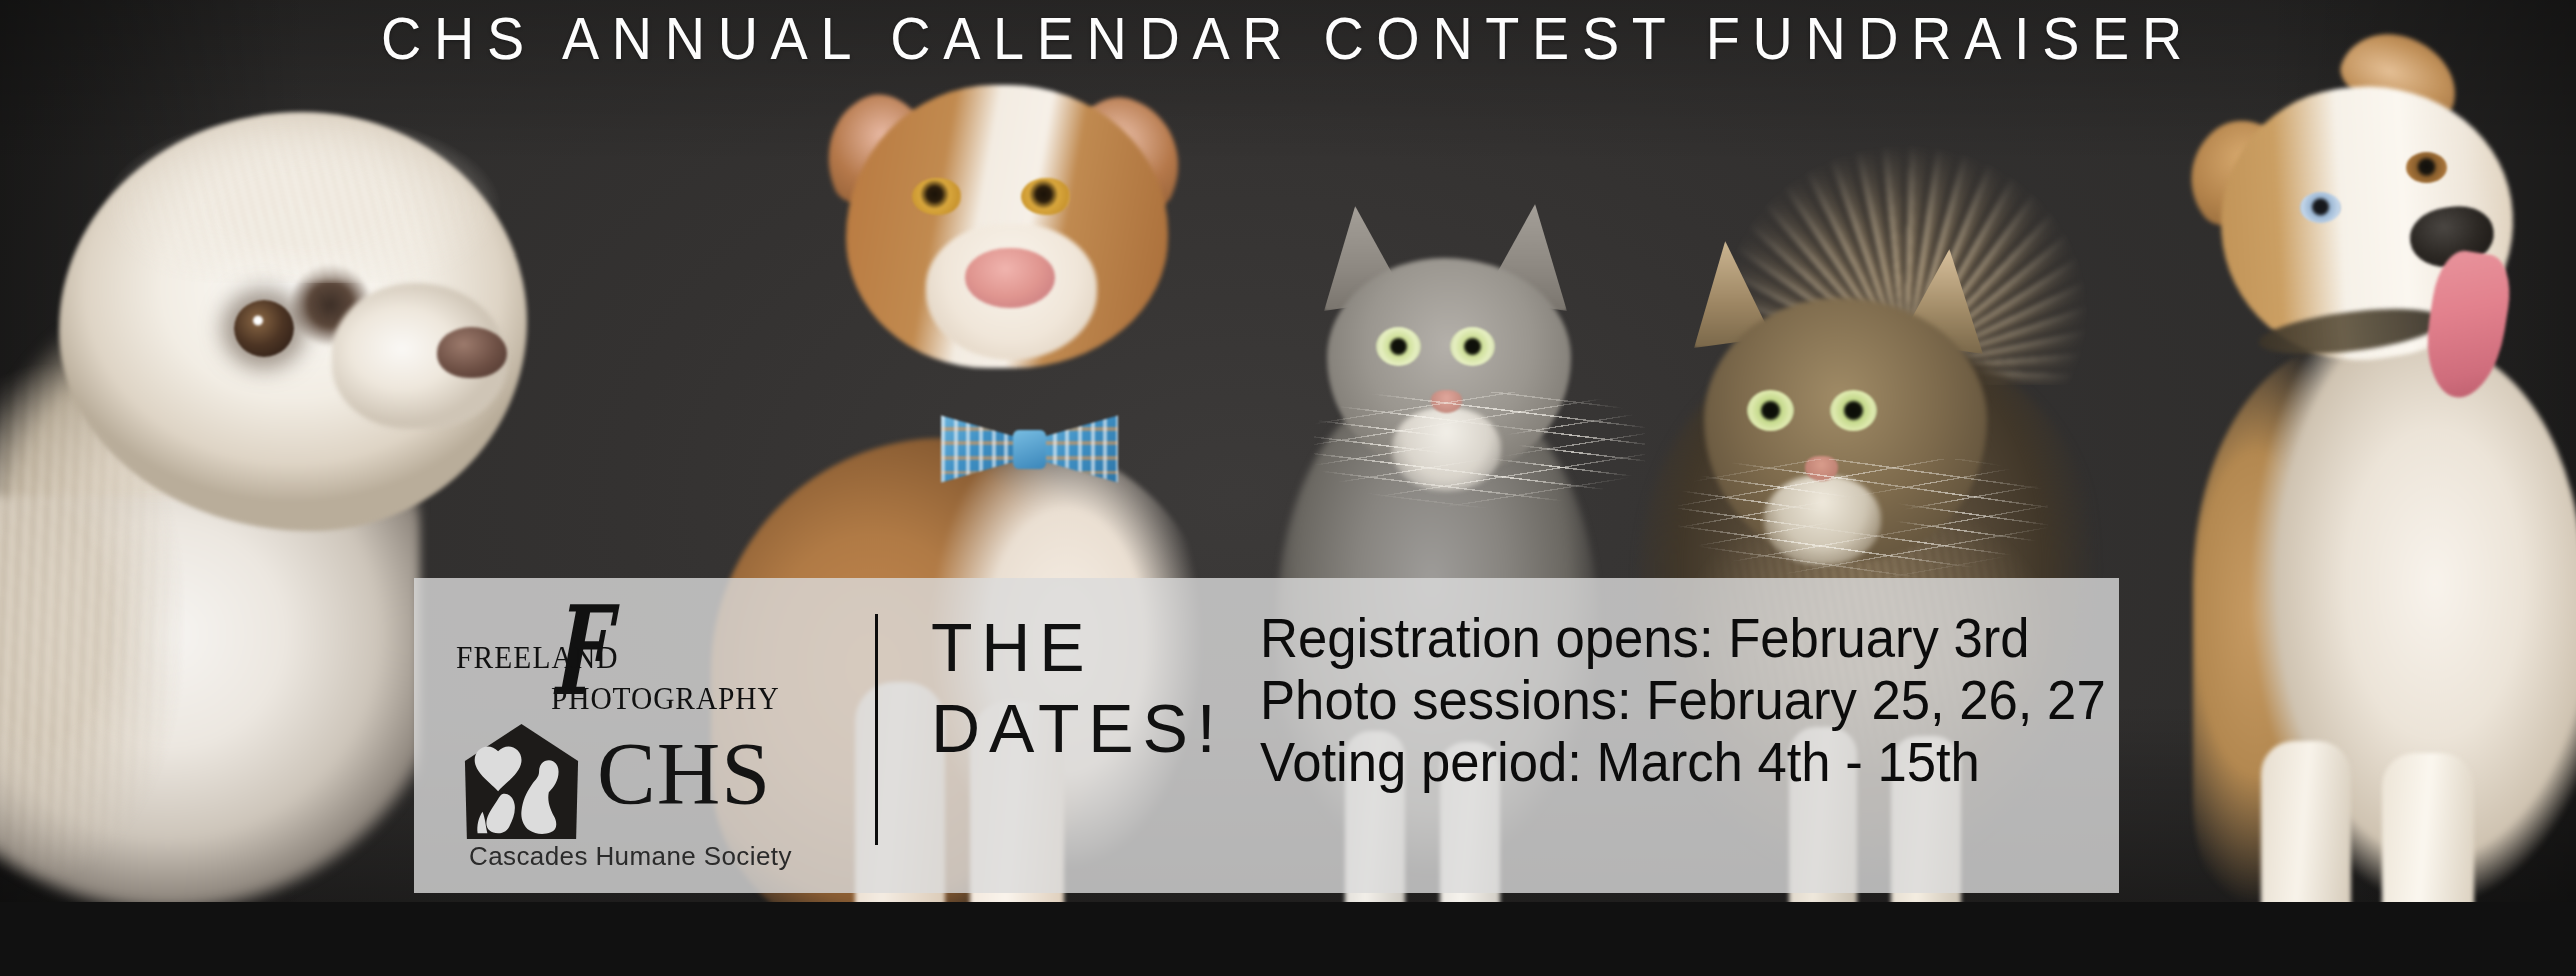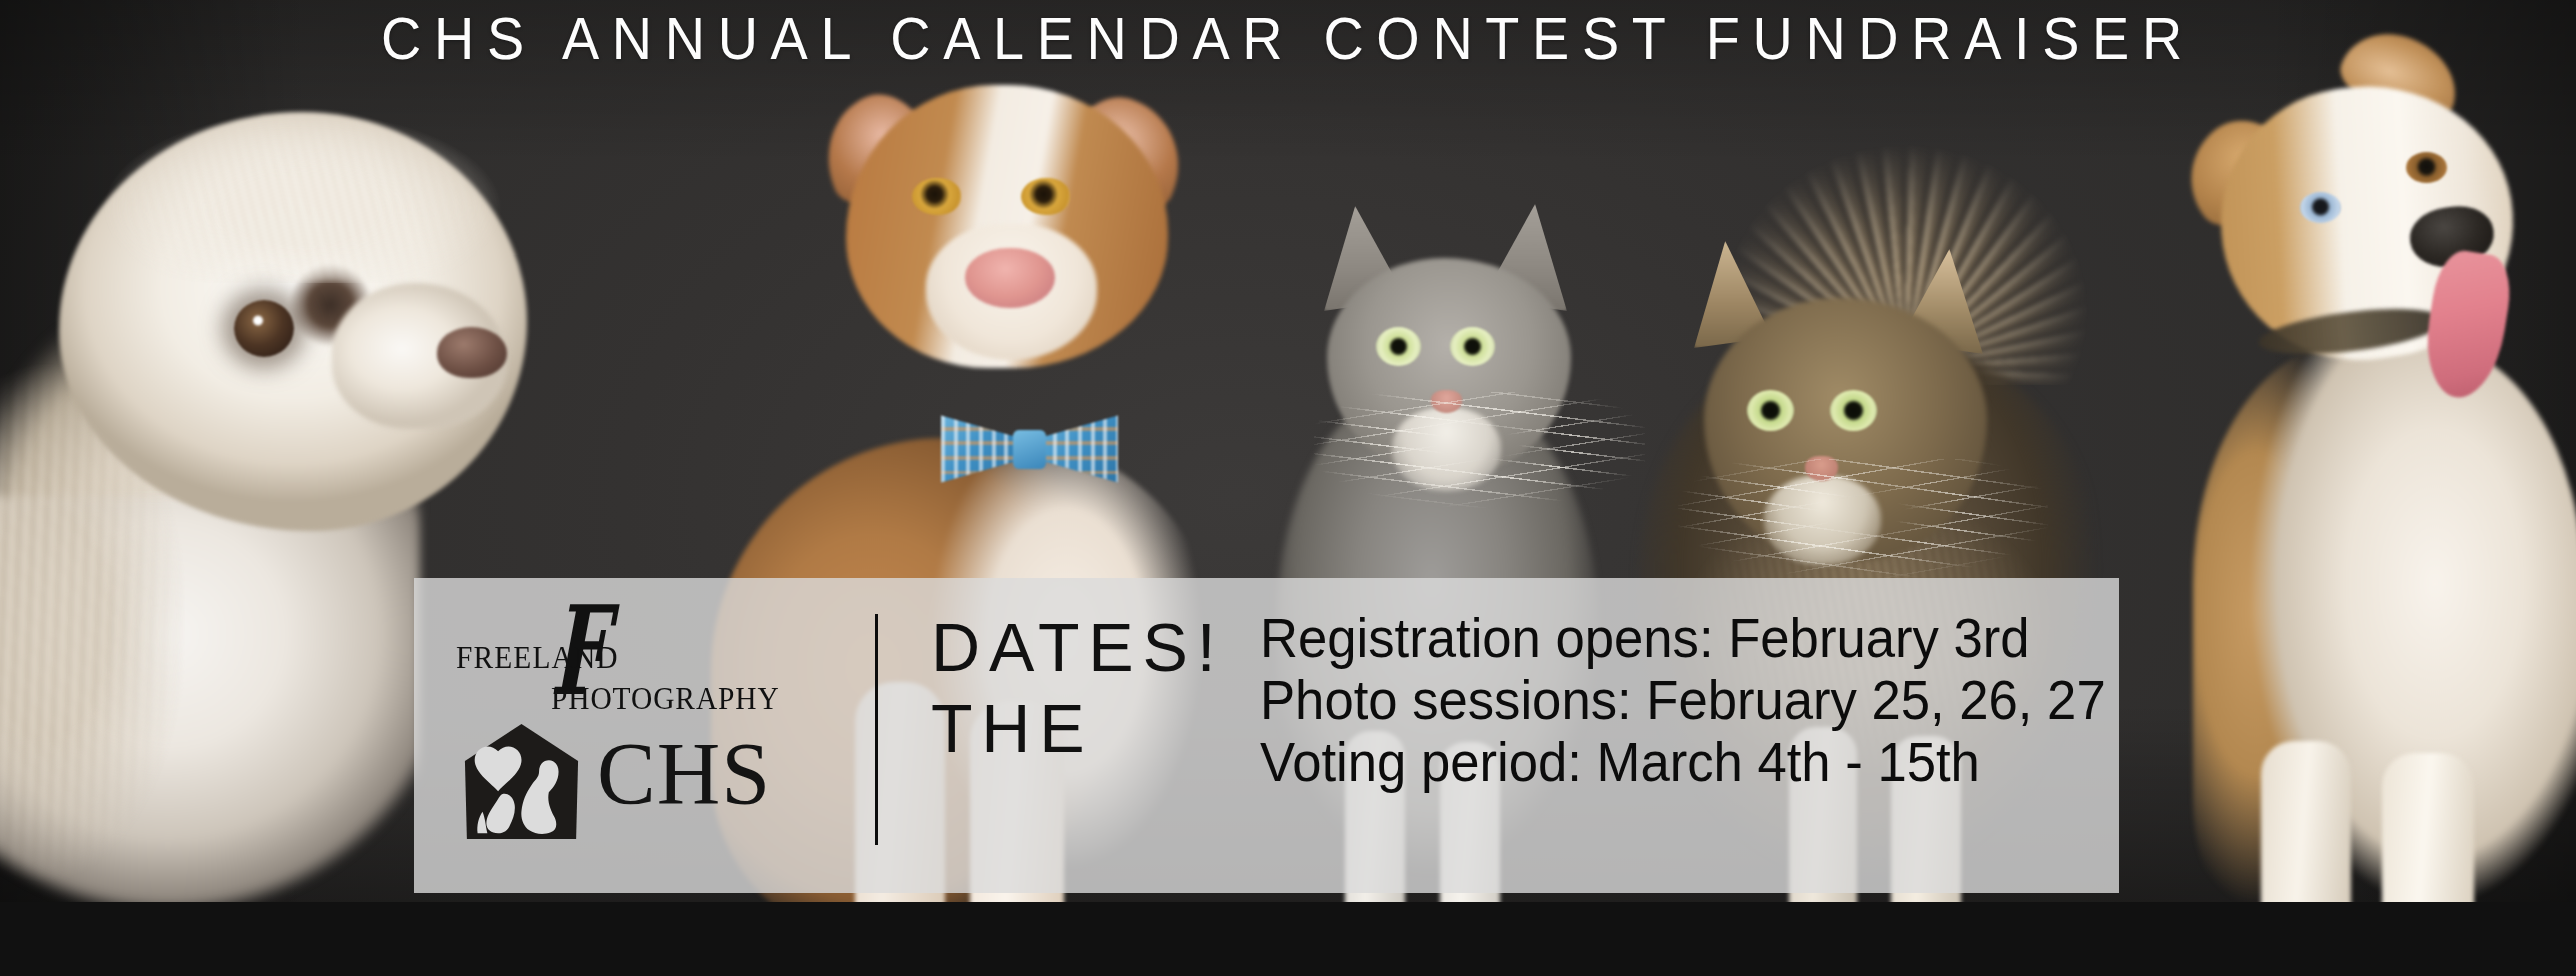--- a/index.html
+++ b/index.html
@@ -608,28 +608,29 @@
             <path d="M38 30 c-9 -10 -24 -4 -24 9 c0 13 17 24 24 32 c7 -8 24 -19 24 -32 c0 -13 -15 -19 -24 -9 Z" fill="#dcdcdc"></path>
             <path d="M86 40 c8 -3 14 3 14 11 c0 9 -5 16 -10 21 c-2 10 2 18 6 26 c3 7 2 13 -4 15
                      c-7 3 -16 2 -22 -2 c-6 -4 -9 -12 -8 -20 c1 -10 5 -19 10 -26 c3 -5 8 -8 8 -14
                      c0 -5 2 -9 6 -11 Z" fill="#dcdcdc"></path>
             <path d="M42 74 c7 -2 12 4 13 11 c1 8 -2 15 -5 21 c-2 5 -6 8 -12 8 c-7 0 -12 -4 -12 -10
                      c0 -7 4 -13 8 -19 c3 -4 5 -9 8 -11 Z" fill="#dcdcdc"></path>
             <path d="M22 92 c-4 6 -6 14 -5 22 l10 0 c-2 -8 -2 -15 -5 -22 Z" fill="#dcdcdc"></path>
           </svg>
         </div>
         <div class="chs-letters">CHS</div>
+        <div class="chs-sub">Cascades Humane Society</div>
       </div>
 
       <div class="divider"></div>
     </div>
 
     <div class="save-col">
+      <div class="ln">THE</div>
       <div class="ln">DATES!</div>
-      <div class="ln">THE</div>
     </div>
 
     <div class="dates-col">
       <div class="ln">Registration opens: February 3rd</div>
       <div class="ln">Photo sessions: February 25, 26, 27</div>
       <div class="ln">Voting period: March 4th - 15th</div>
     </div>
 
   </div>
 </div>

